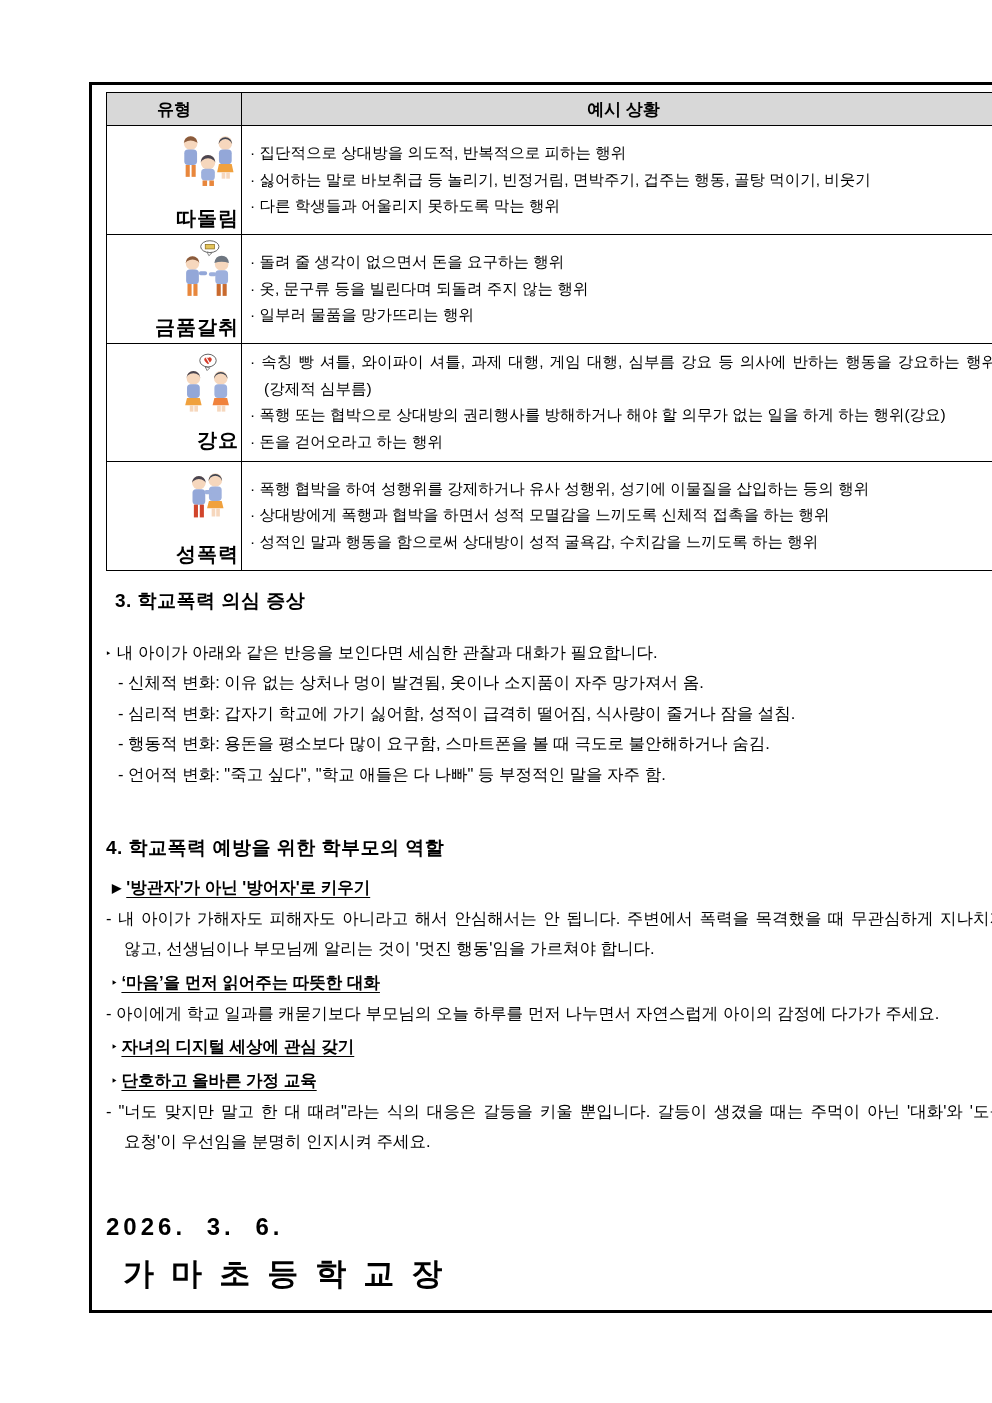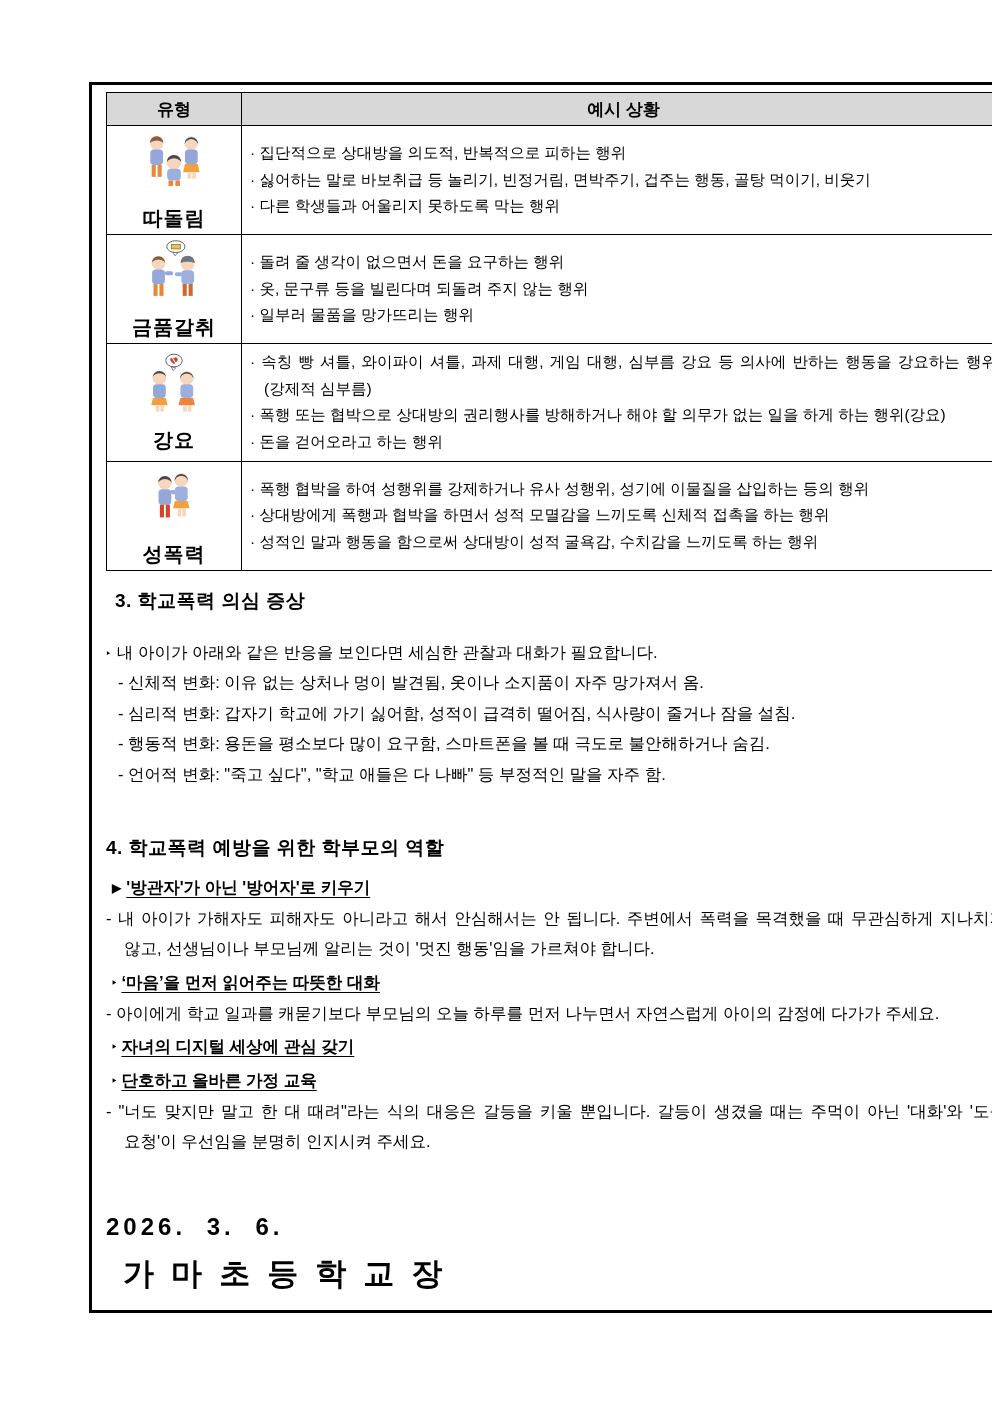--- a/index.html
+++ b/index.html
@@ -29,21 +29,21 @@
   }
   table.type-table th {
     background: #d8d8d8;
     font-size: 17px;
     font-weight: bold;
     height: 33px;
     text-align: center;
   }
   .col-type { width: 135px; }
   td.type-cell {
-    text-align: center;
+    text-align: right;
     vertical-align: middle;
     padding: 4px 2px 2px 2px;
   }
   .type-label {
     font-size: 20px;
     font-weight: bold;
     letter-spacing: 1px;
     margin-top: 1px;
   }
   td.example-cell {

